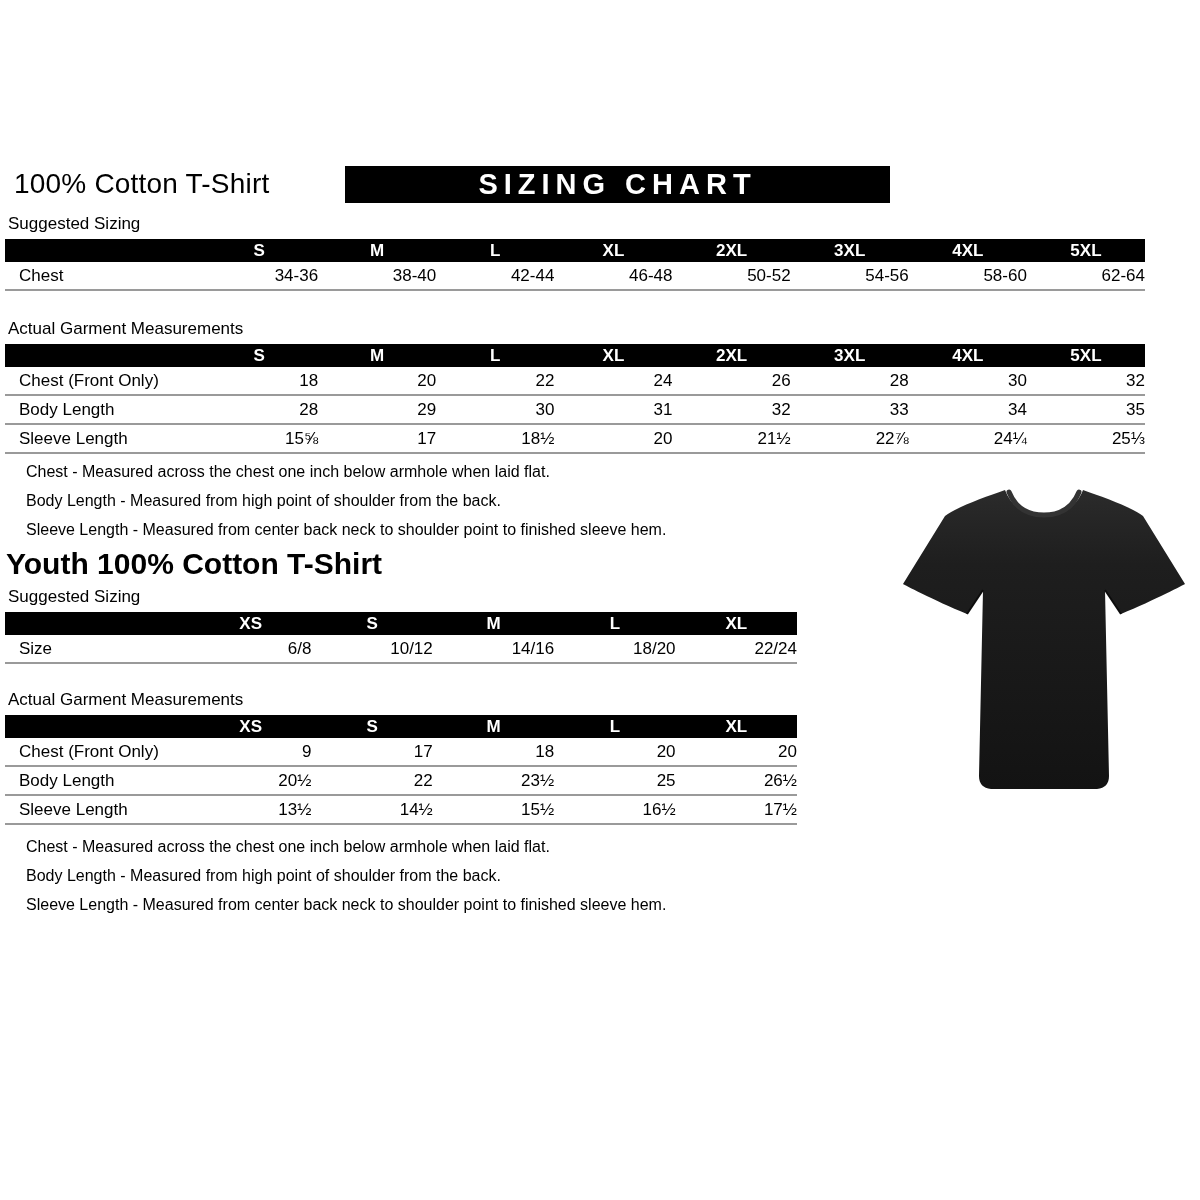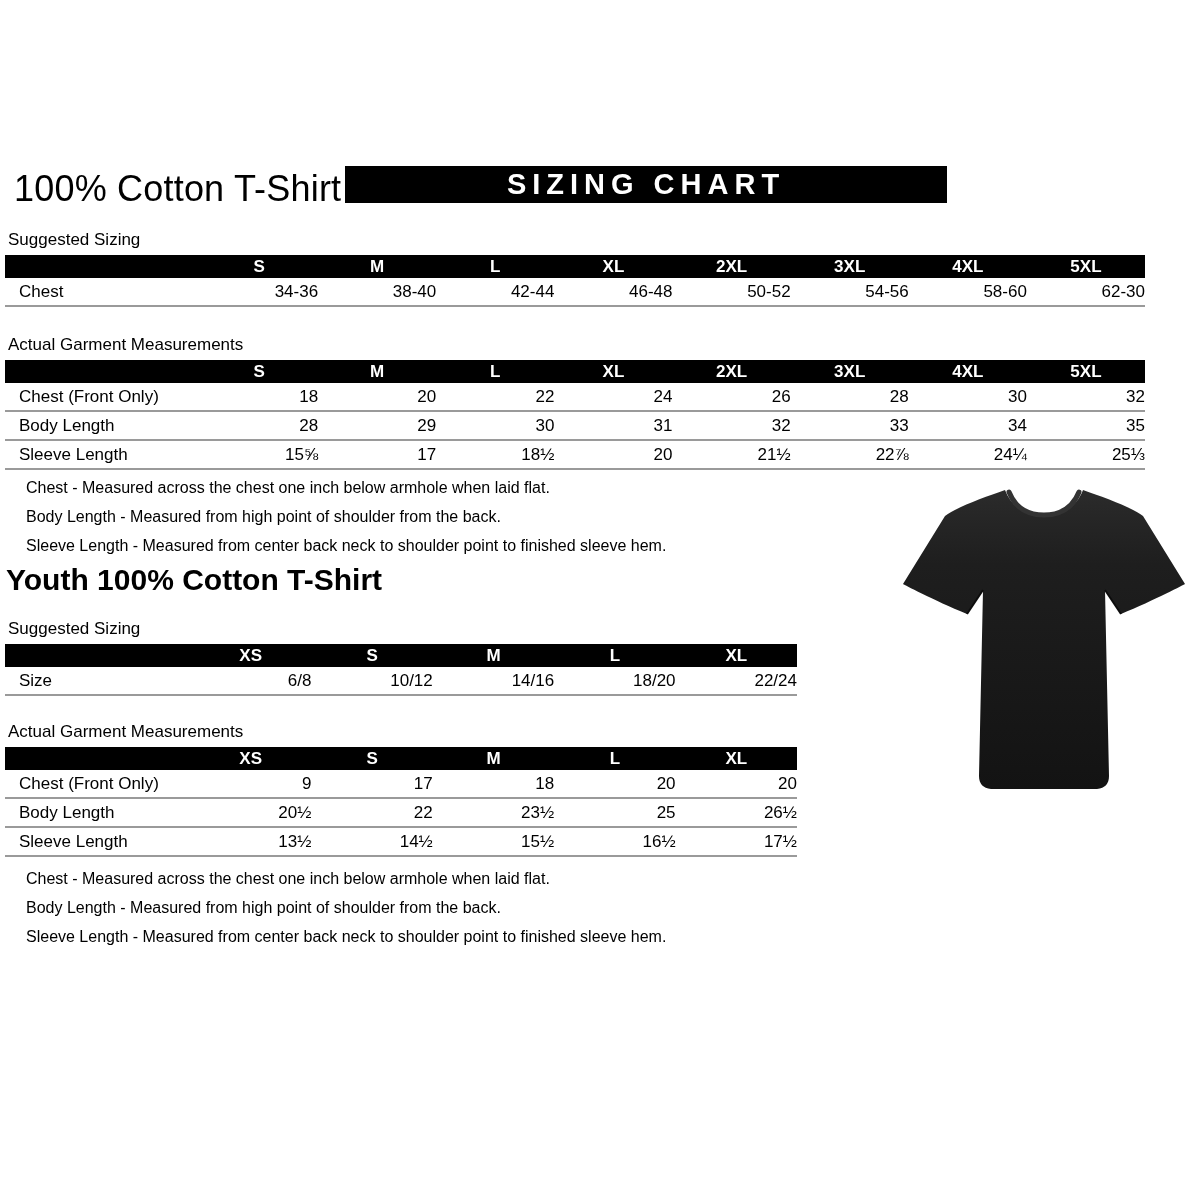--- a/index.html
+++ b/index.html
@@ -5,26 +5,26 @@
   html,body{margin:0;padding:0;}
   body{
     width:1200px;height:1200px;position:relative;overflow:hidden;
     background:#ffffff;color:#000;
     font-family:"Liberation Sans","DejaVu Sans",sans-serif;
   }
   .content{position:absolute;top:0;left:0;width:1200px;padding-top:166px;box-sizing:border-box;}
 
   
   .header-row{position:relative;height:40px;}
-  .page-title{position:absolute;left:14px;top:2px;font-size:36px;font-weight:400;letter-spacing:0.2px;}
-  .banner{position:absolute;left:345px;top:0;width:602px;height:37px;background:#000;
+  .page-title{position:absolute;left:14px;top:2px;font-size:28px;font-weight:400;letter-spacing:0.2px;}
+  .banner{position:absolute;left:345px;top:0;width:545px;height:37px;background:#000;
     display:flex;align-items:center;justify-content:center;}
   .banner span{color:#fff;font-weight:bold;font-size:29px;letter-spacing:6px;}
 
-  .section-label{font-size:17px;margin-left:8px;margin-top:24px;line-height:20px;}
+  .section-label{font-size:17px;margin-left:8px;margin-top:8px;line-height:20px;}
 
   
   .size-table{margin-left:5px;margin-top:5px;}
   .size-table table{border-collapse:collapse;table-layout:fixed;width:100%;}
   .size-table.adult table{width:1140px;}
   .size-table.youth table{width:792px;}
   .adult col.col-label{width:195px;}
   .youth col.col-label{width:185px;}
   .size-table thead th{background:#000;color:#fff;font-weight:bold;font-size:17px;
     height:23px;padding:0;text-align:center;}
@@ -87,21 +87,21 @@
         <tbody>
           <tr>
             <td class="row-label">Chest</td>
             <td>34-36</td>
             <td>38-40</td>
             <td>42-44</td>
             <td>46-48</td>
             <td>50-52</td>
             <td>54-56</td>
             <td>58-60</td>
-            <td>62-30</td>
+            <td>62-64</td>
           </tr>
         </tbody>
       </table>
     </div>
 
   <div class="section-label gap-adult">Actual Garment Measurements</div>
   <div class="size-table adult">
       <table>
         <colgroup>
           <col class="col-label">

